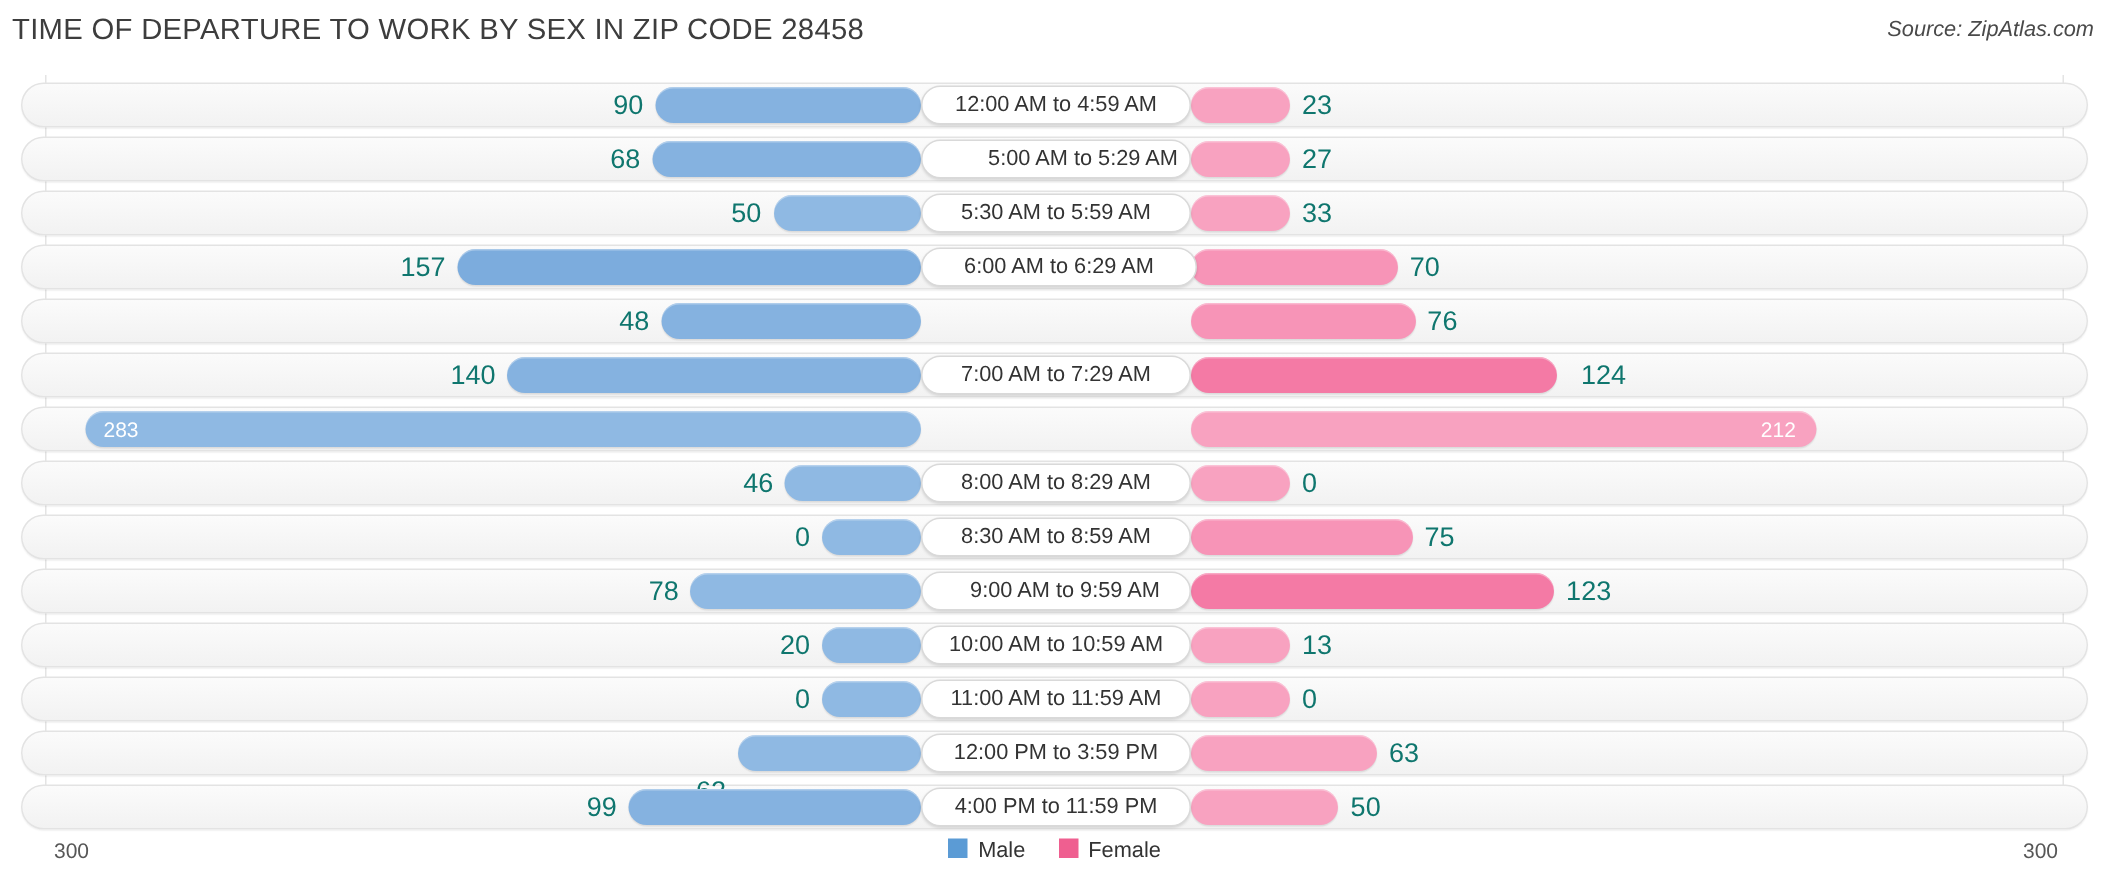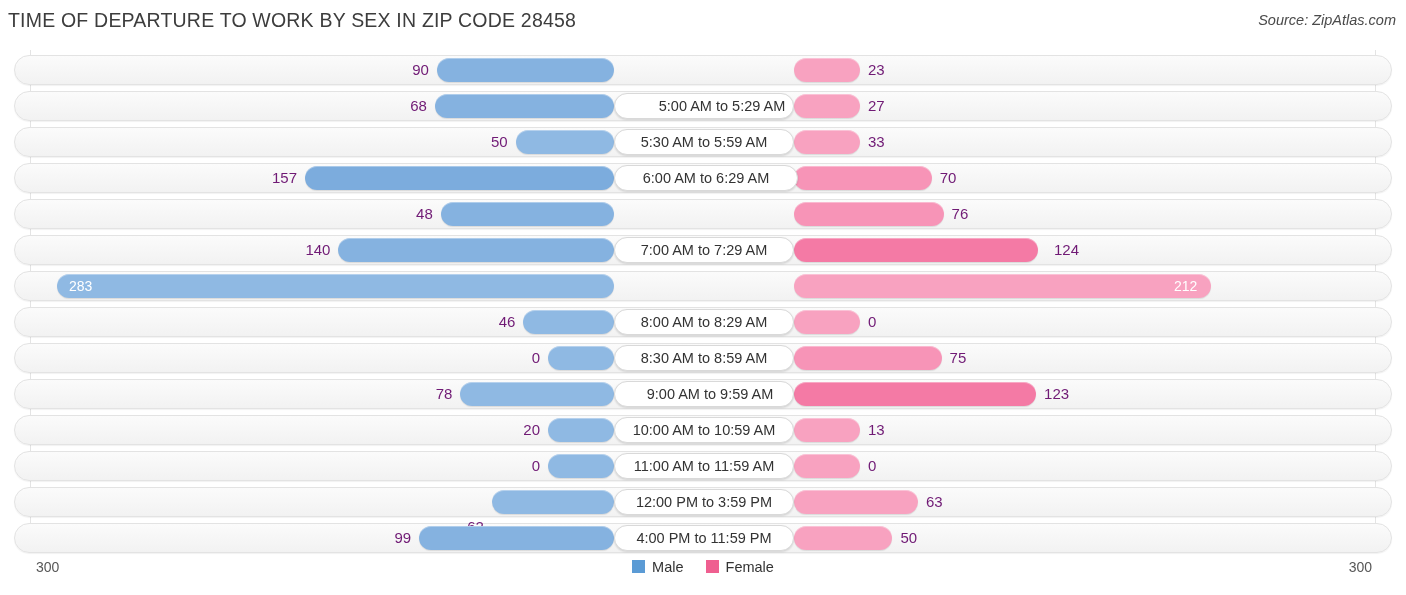--- a/index.html
+++ b/index.html
@@ -91,22 +91,22 @@
 
   
   .sat-1.bar-female { background: #f794b7; }
   .sat-2.bar-female { background: #f47aa5; }
   .sat-1.bar-male   { background: #85b2e0; }
   .sat-2.bar-male   { background: #7cacdd; }
 
   
   .val {
     position: absolute;
-    font-size: 15px;
-    color: #701a75;
+    font-size: 18px;
+    color: #0f766e;
     line-height: 24px;
     white-space: nowrap;
   }
   .val-male   { text-align: right; }
   .val-female { text-align: left; }
   .val-inside {
     color: #ffffff;
     font-size: 14px;
   }
 
@@ -190,20 +190,21 @@
       <div class="row" style="top: 329px;"></div>
       <div class="row" style="top: 365px;"></div>
       <div class="row" style="top: 401px;"></div>
       <div class="row" style="top: 437px;"></div>
       <div class="row" style="top: 473px;"></div>
     </div>
 <div class="bar bar-male sat-1" style="left: 436.862px; top: 8px; width: 177.138px;"></div>
     <div class="val val-male" style="left: 370.862px; top: 8px; width: 58px;">90</div>
     <div class="bar bar-female " style="left: 794px; top: 8px; width: 66px;"></div>
     <div class="val val-female" style="left: 868px; top: 8px;">23</div>
+    <div class="cat-pill" style="left: 614px; width: 180px; top: 7px;">12:00 AM to 4:59 AM</div>
     <div class="bar bar-male sat-1" style="left: 434.894px; top: 44px; width: 179.106px;"></div>
     <div class="val val-male" style="left: 368.894px; top: 44px; width: 58px;">68</div>
     <div class="bar bar-female " style="left: 794px; top: 44px; width: 66px;"></div>
     <div class="val val-female" style="left: 868px; top: 44px;">27</div>
     <div class="cat-pill" style="left: 614px; width: 180px; top: 43px; padding-left: 36px;">5:00 AM to 5:29 AM</div>
     <div class="bar bar-male " style="left: 515.59px; top: 80px; width: 98.4099px;"></div>
     <div class="val val-male" style="left: 449.59px; top: 80px; width: 58px;">50</div>
     <div class="bar bar-female " style="left: 794px; top: 80px; width: 66px;"></div>
     <div class="val val-female" style="left: 868px; top: 80px;">33</div>
     <div class="cat-pill" style="left: 614px; width: 180px; top: 79px;">5:30 AM to 5:59 AM</div>

